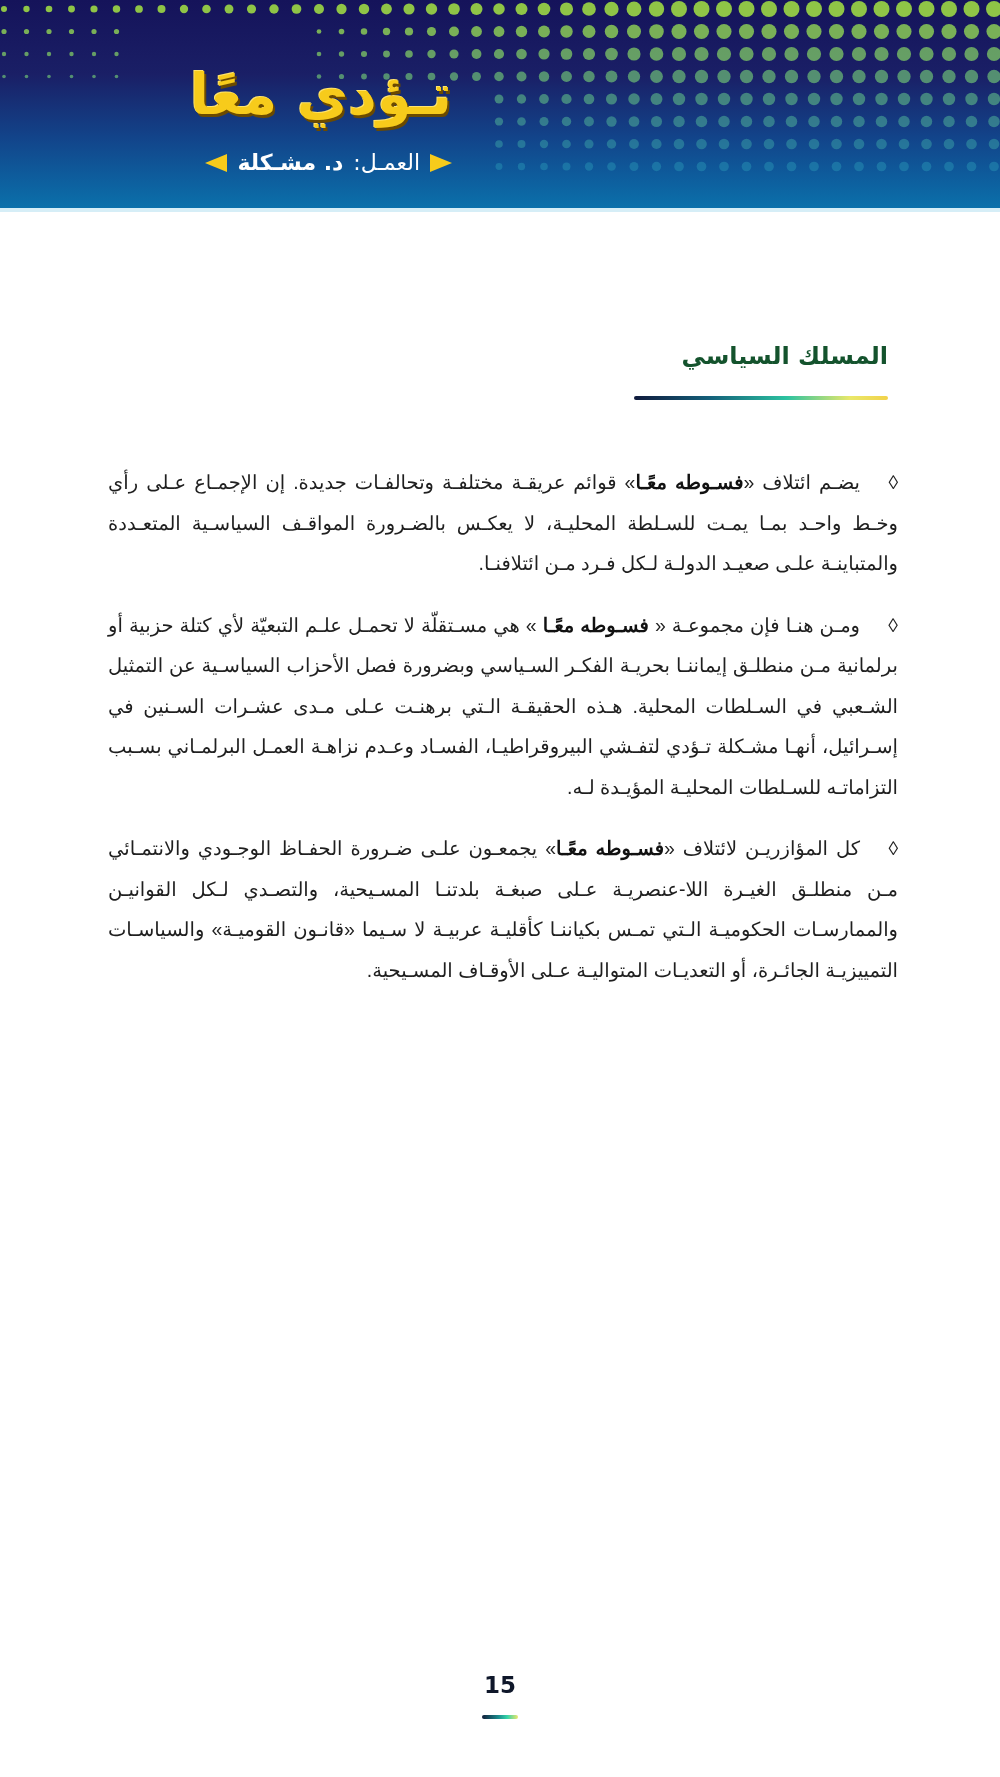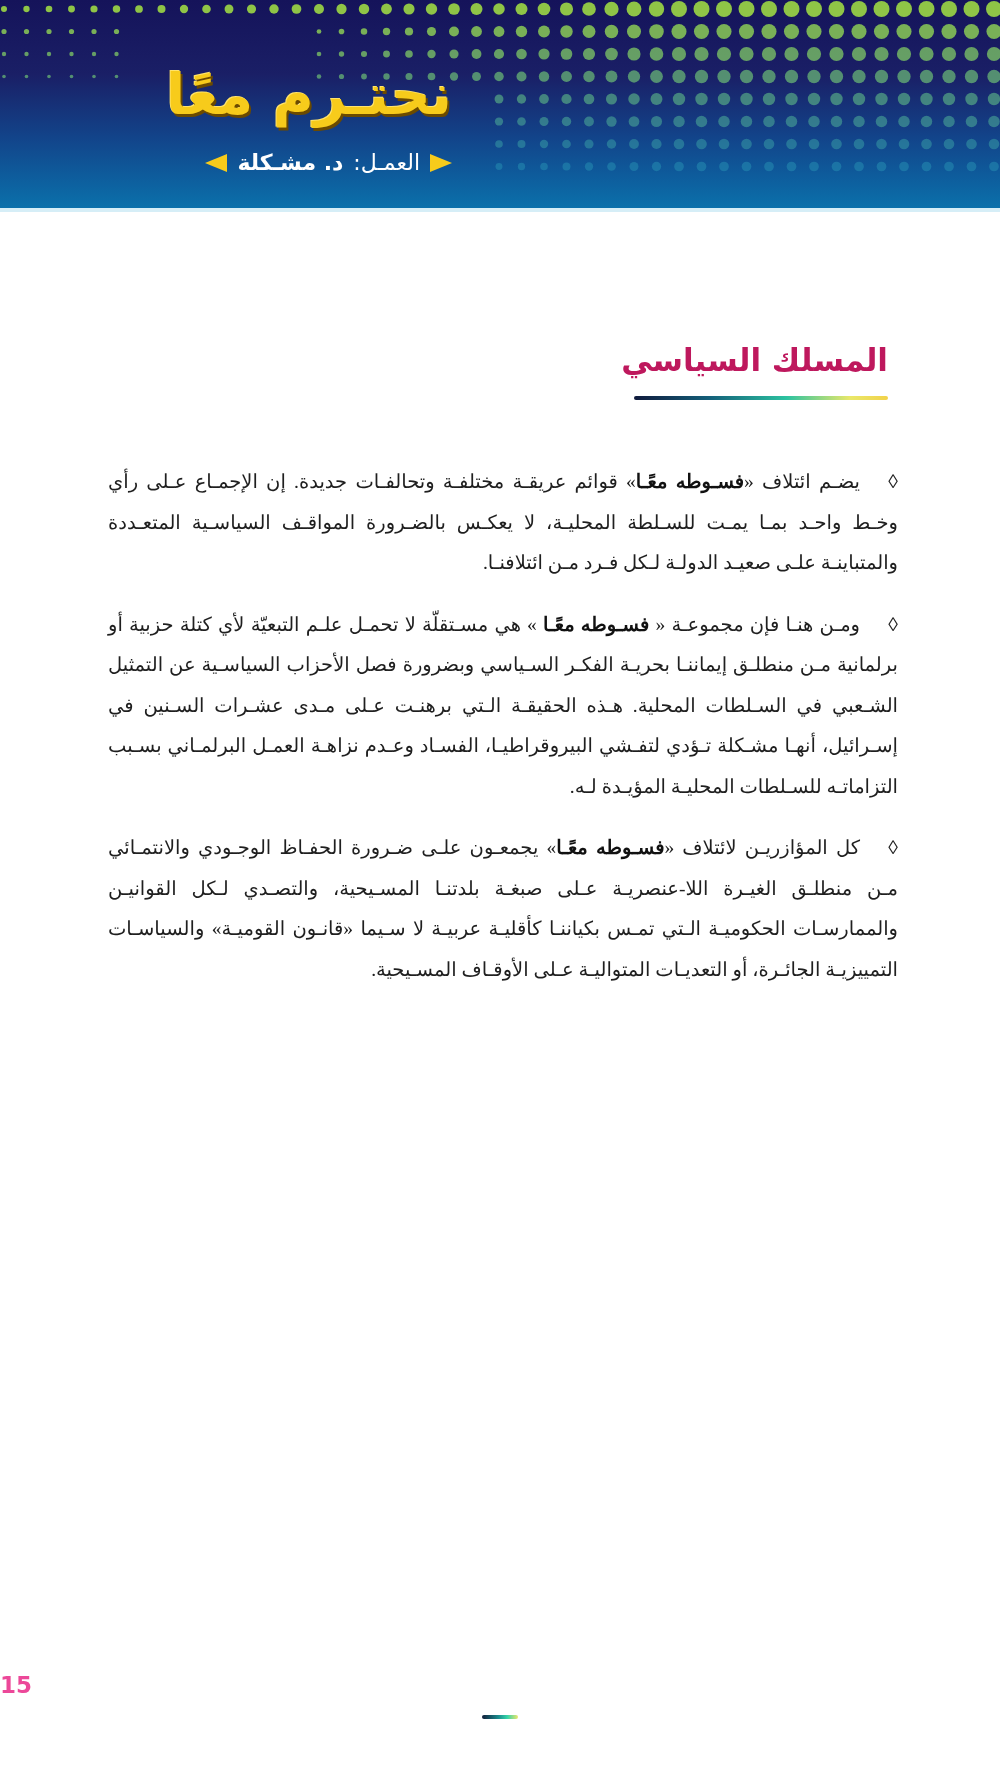--- a/index.html
+++ b/index.html
@@ -26,39 +26,39 @@
     display: flex; align-items: center; gap: 10px; color: #ffffff;
     font-family: "DejaVu Sans", sans-serif; font-size: 22px; white-space: nowrap;
   }
   .brand-sub .name { font-weight: bold; }
   .tri { width: 0; height: 0; border-top: 9px solid transparent; border-bottom: 9px solid transparent; }
   .tri-left { border-right: 22px solid #f7cb1b; }
   .tri-right { border-left: 22px solid #f7cb1b; }
 
   .section-heading {
     position: absolute; right: 112px; top: 342px; direction: rtl;
-    font-family: "DejaVu Sans", sans-serif; font-weight: bold; font-size: 31px; color: #be185d;
+    font-family: "DejaVu Sans", sans-serif; font-weight: bold; font-size: 24px; color: #14532d;
   }
   .heading-rule {
     position: absolute; right: 112px; top: 396px; width: 254px; height: 4px; border-radius: 2px;
     background: linear-gradient(to right, #101a3c 0%, #14607a 30%, #2cc2a0 60%, #e9e86a 85%, #f2d24a 100%);
   }
 
   .content {
     position: absolute; left: 108px; top: 462px; width: 790px; direction: rtl;
-    font-family: Liberation Serif, serif; font-size: 19.5px; line-height: 40.5px; color: #1f1f1f;
+    font-family: Liberation Sans, sans-serif; font-size: 19.5px; line-height: 40.5px; color: #1f1f1f;
     text-align: justify; text-align-last: right;
   }
   .para { margin: 0 0 21px 0; }
   .bullet { display: inline-block; width: 38px; text-align: right; color: #1f1f1f; }
   .brand-inline { font-weight: bold; color: #111; }
 
   .page-number {
-    position: absolute; left: 0; width: 1000px; top: 1672px; 
-    font-family: "DejaVu Sans", sans-serif; font-weight: bold; font-size: 23px; color: #ec4899;
+    position: absolute; left: 0; width: 1000px; top: 1672px; text-align: center;
+    font-family: "DejaVu Sans", sans-serif; font-weight: bold; font-size: 23px; color: #0f172a;
   }
   .page-rule {
     position: absolute; left: 482px; top: 1715px; width: 36px; height: 4px; border-radius: 2px;
     background: linear-gradient(to right, #111d3a 0%, #1a8a8c 45%, #35d3a8 70%, #ece66c 100%);
   }
 </style>
 </head>
 <body>
 
 <div class="banner">
@@ -305,21 +305,21 @@
       <circle cx="814" cy="166.5" r="4.8500000000000005" fill="rgb(40,145,180)" opacity="0.50"></circle>
       <circle cx="836.5" cy="166.5" r="4.8500000000000005" fill="rgb(40,145,180)" opacity="0.50"></circle>
       <circle cx="859" cy="166.5" r="4.8500000000000005" fill="rgb(40,145,180)" opacity="0.50"></circle>
       <circle cx="881.5" cy="166.5" r="4.8500000000000005" fill="rgb(40,145,180)" opacity="0.50"></circle>
       <circle cx="904" cy="166.5" r="4.8500000000000005" fill="rgb(40,145,180)" opacity="0.50"></circle>
       <circle cx="926.5" cy="166.5" r="4.8500000000000005" fill="rgb(40,145,180)" opacity="0.50"></circle>
       <circle cx="949" cy="166.5" r="4.8500000000000005" fill="rgb(40,145,180)" opacity="0.50"></circle>
       <circle cx="971.5" cy="166.5" r="4.8500000000000005" fill="rgb(40,145,180)" opacity="0.50"></circle>
       <circle cx="994" cy="166.5" r="4.8500000000000005" fill="rgb(40,145,180)" opacity="0.50"></circle>
     </svg>
-  <div class="brand-title">نحتـرم معًا</div>
+  <div class="brand-title">تـؤدي معًا</div>
   <div class="brand-sub">
     <span class="tri tri-right"></span>
     <span>العمـل:</span>
     <span class="name">د. مشـكلة</span>
     <span class="tri tri-left"></span>
   </div>
   <div class="banner-bottom"></div>
 </div>
 
 <div class="section-heading">المسلك السياسي</div>

